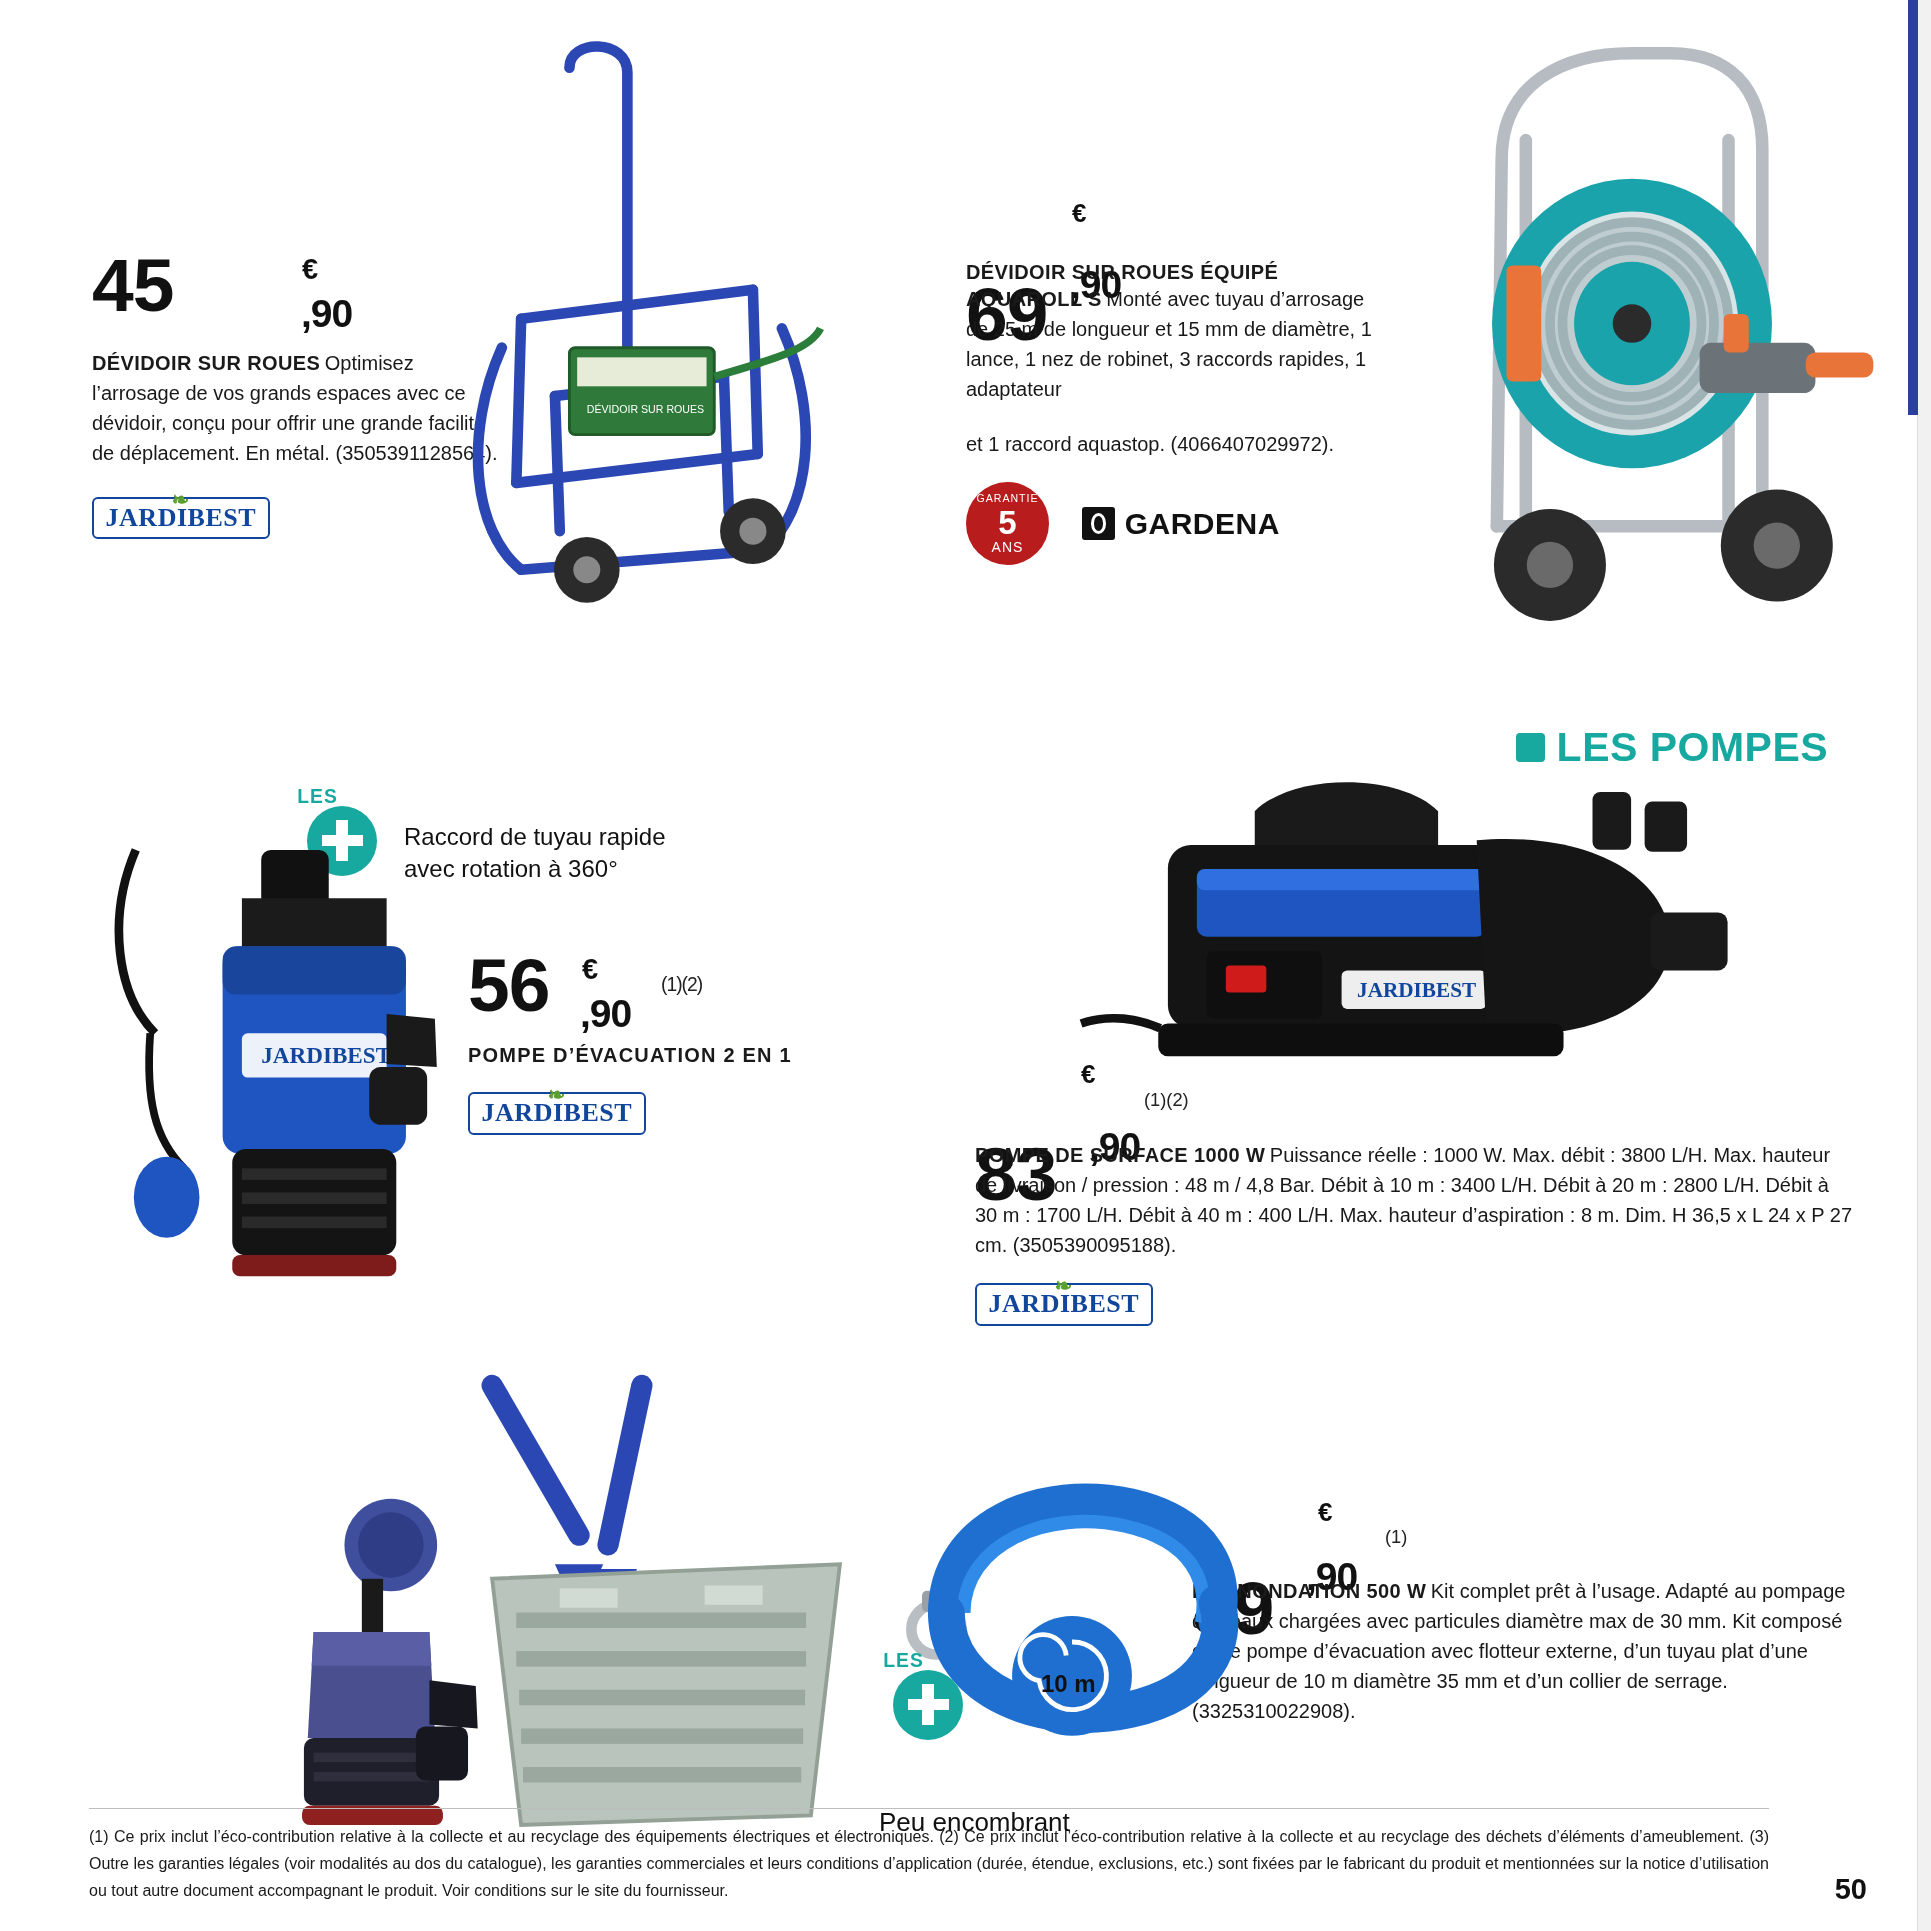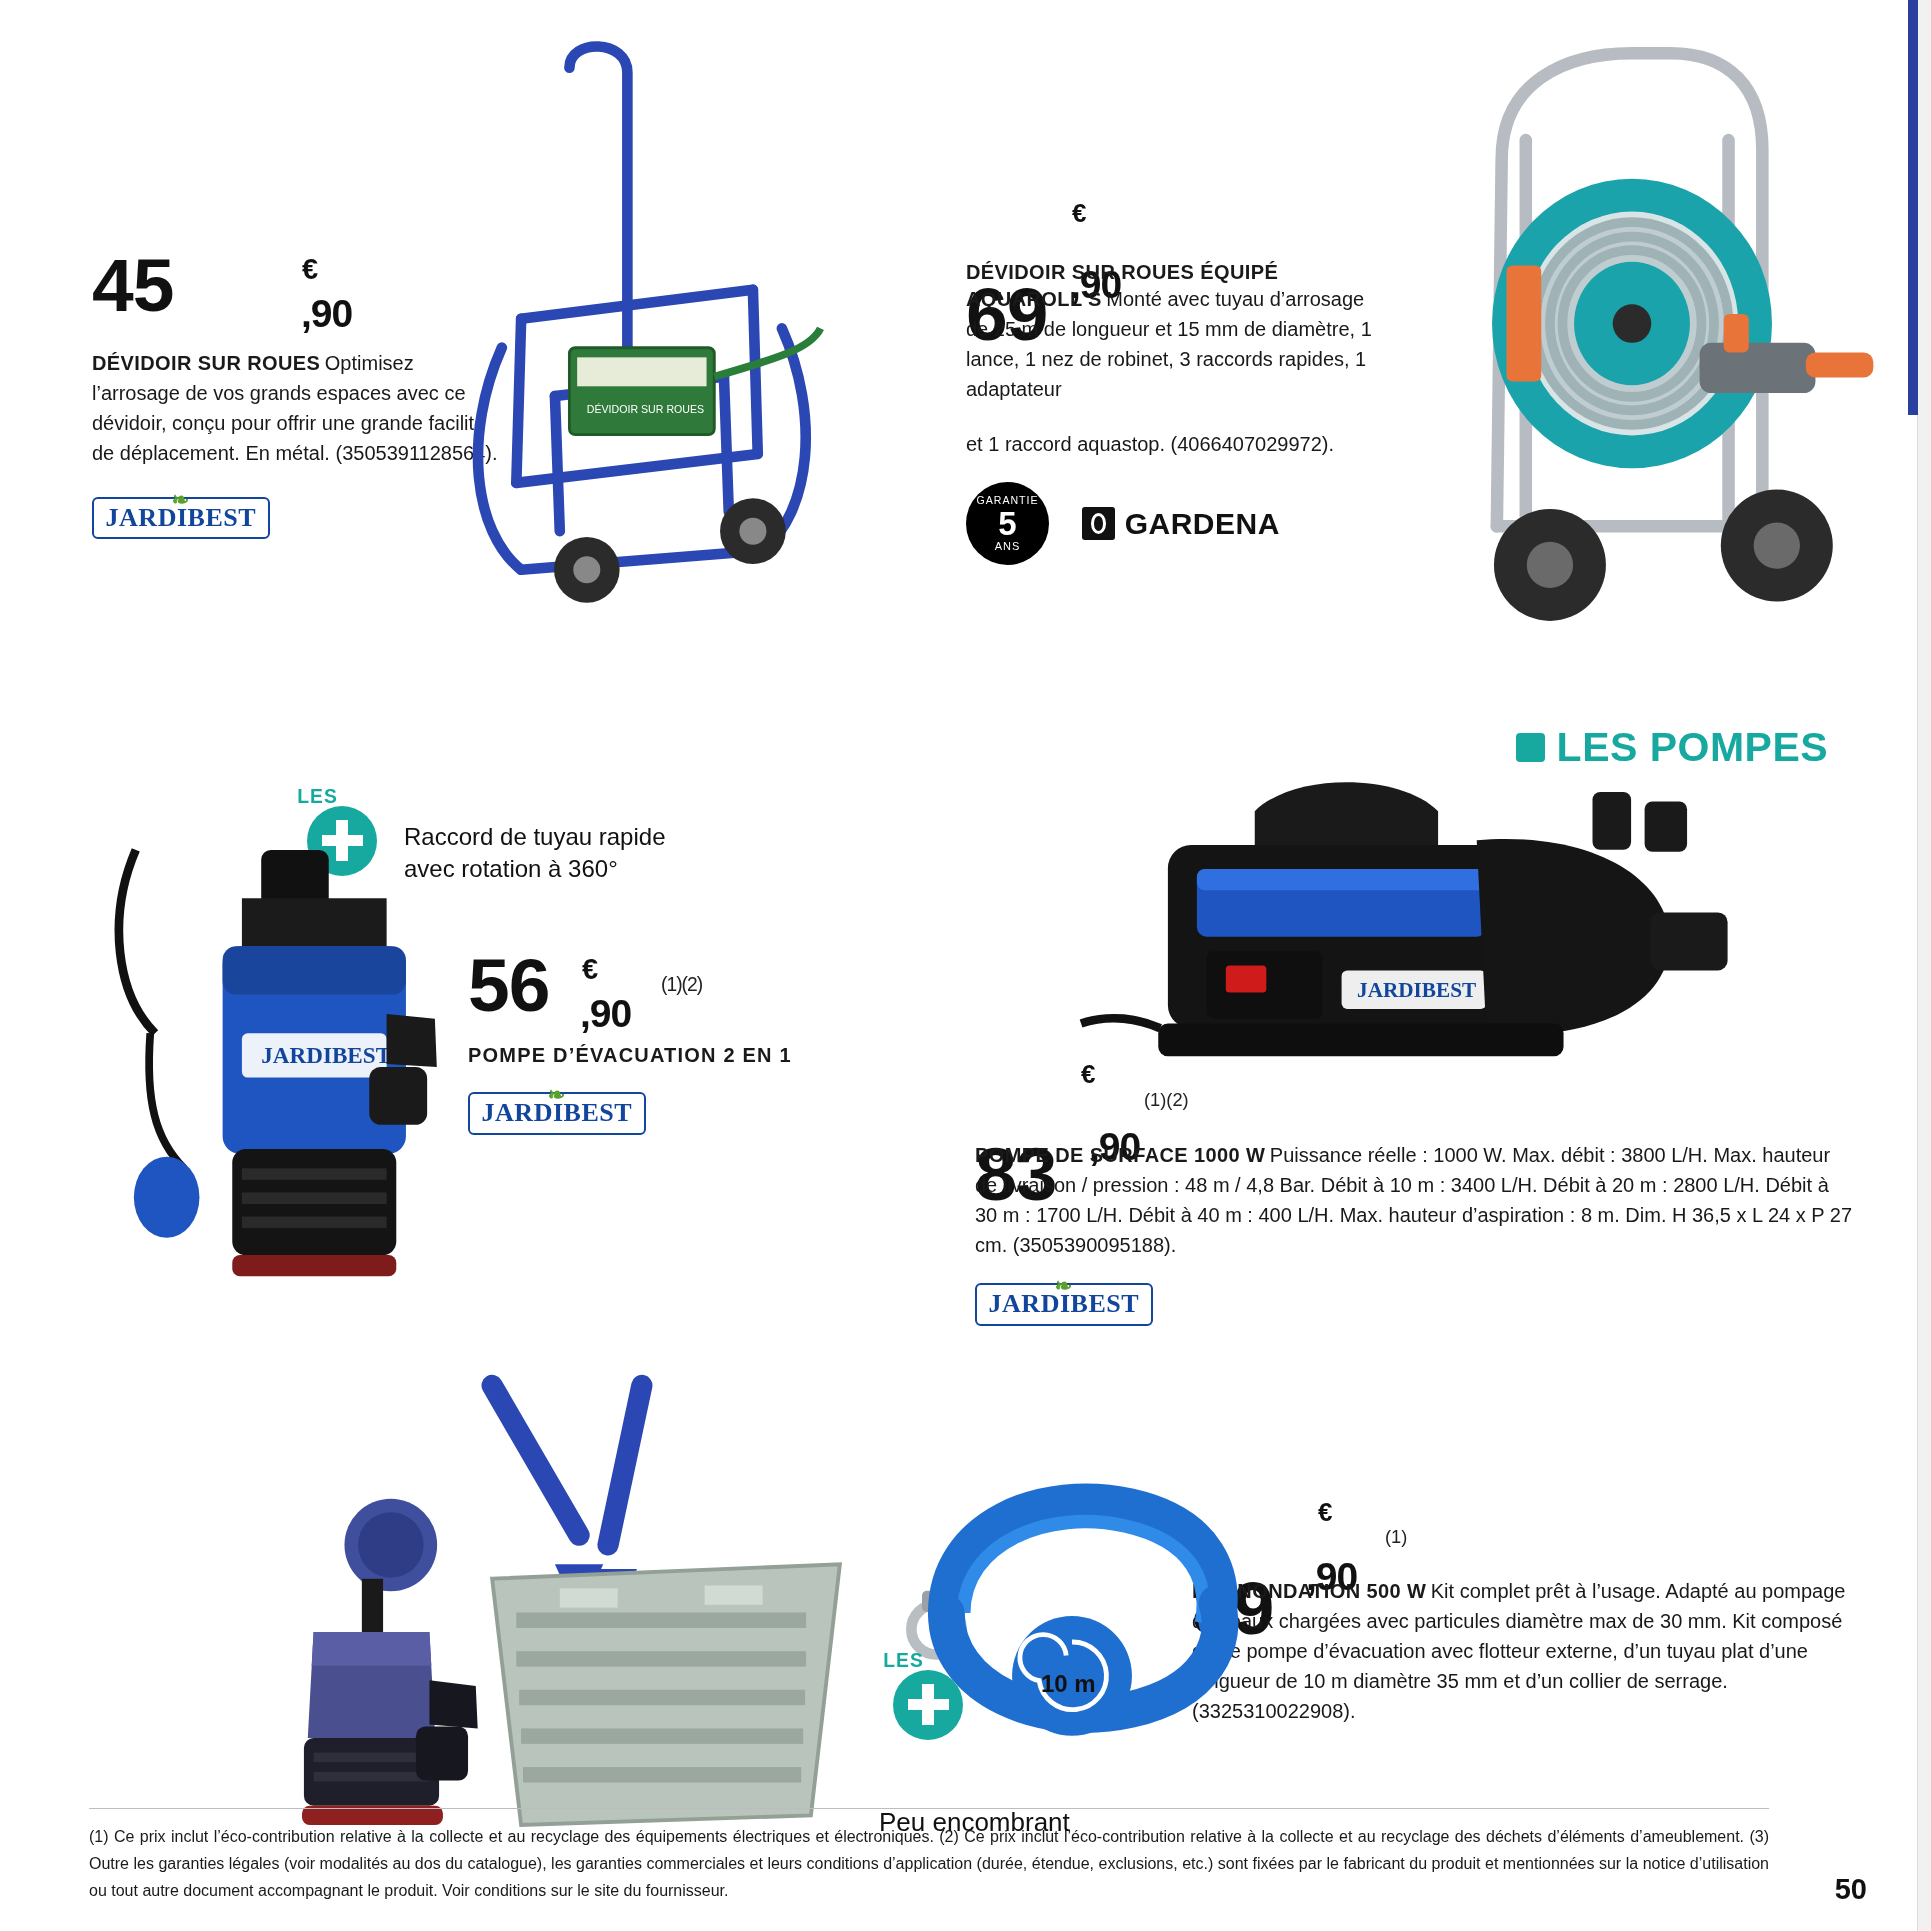--- a/index.html
+++ b/index.html
@@ -121,31 +121,31 @@
     position: absolute;
     left: 8.7px; top: 5.8px;
     width: 15.4px; height: 21px;
     border: 3.9px solid #fff;
     border-radius: 50% 50% 50% 50%;
     box-sizing: border-box;
   }
   .garantie {
     width: 83px; height: 83px;
     border-radius: 50%;
-    background: #000000;
+    background: #b91c1c;
     color: #fff;
     display: flex;
     flex-direction: column;
     align-items: center;
     justify-content: center;
     line-height: 1;
   }
   .garantie .g1 { font-size: 10.6px; letter-spacing: 1px; margin-bottom: 1.9px;}
   .garantie .g2 { font-size: 33px; font-weight: bold; }
-  .garantie .g3 { font-size: 11px; letter-spacing: 1px; margin-top: 1px;}
+  .garantie .g3 { font-size: 14px; letter-spacing: 1px; margin-top: 1px;}
 
   .dipra {
     color: #d2001c;
     font-weight: bold;
     font-style: italic;
     font-size: 33px;
     font-family: "Liberation Serif", serif;
     position: relative;
     display: inline-block;
   }

